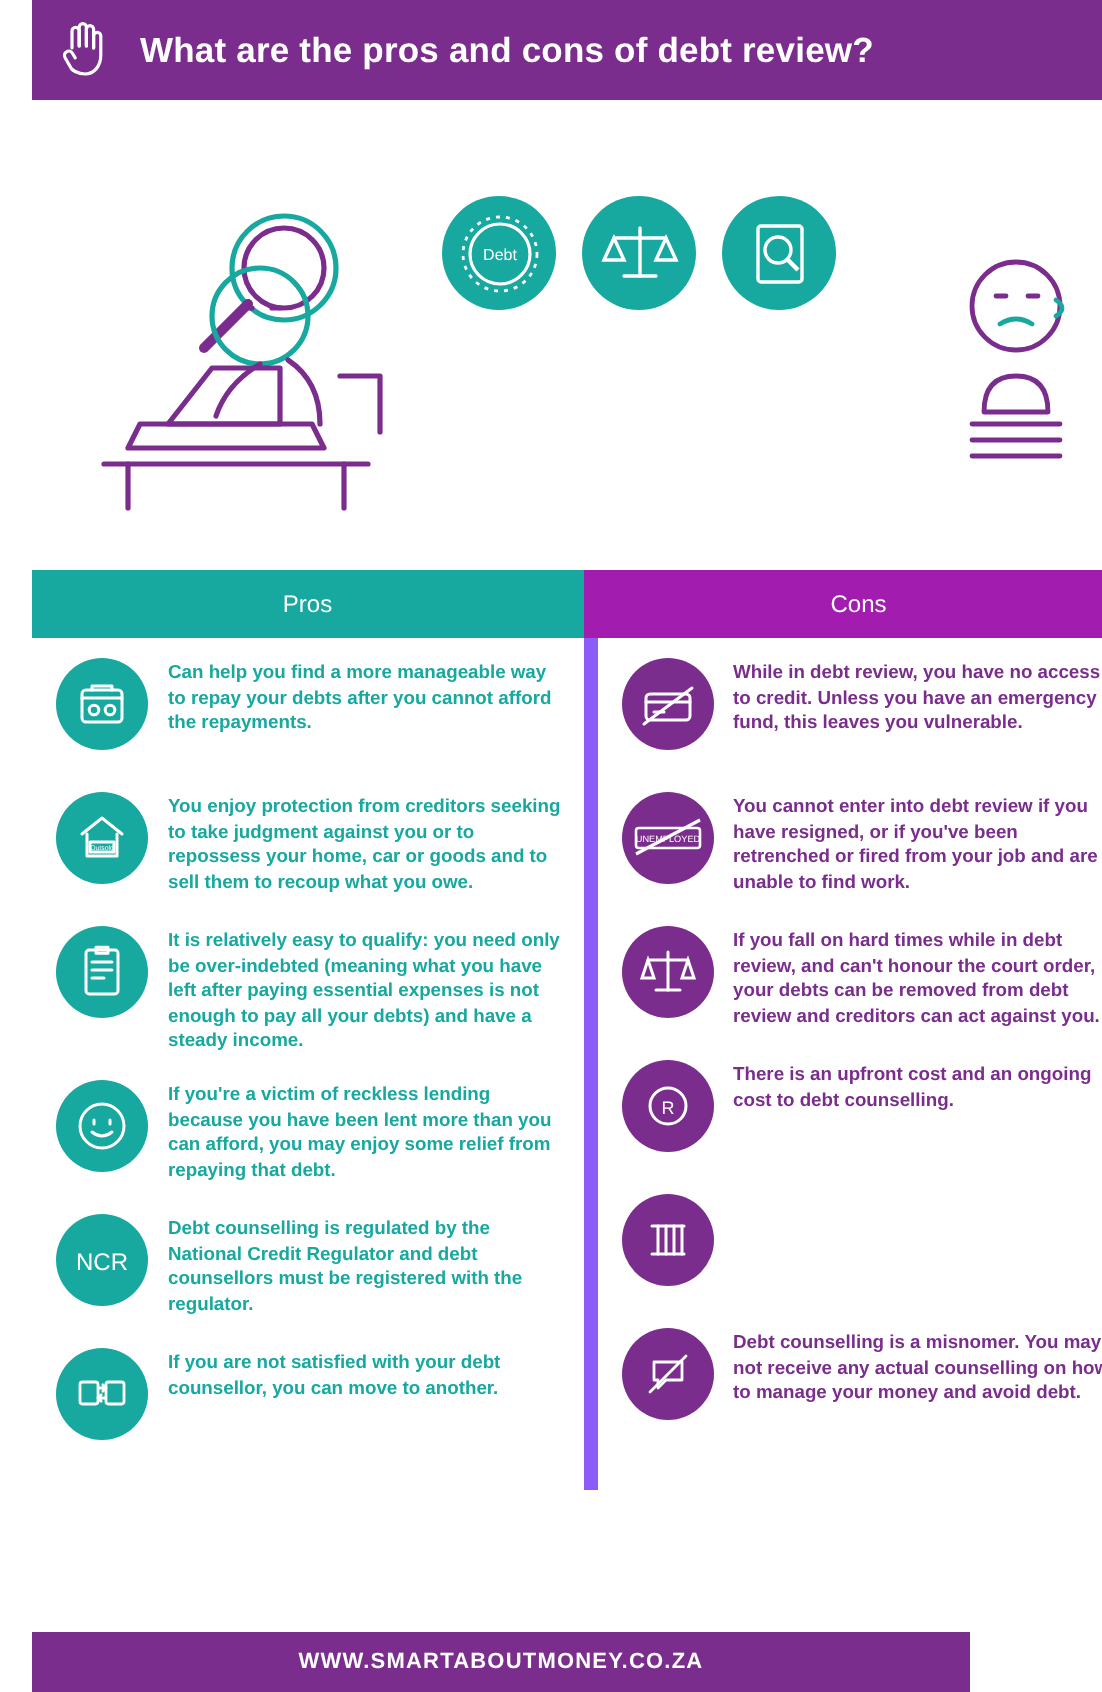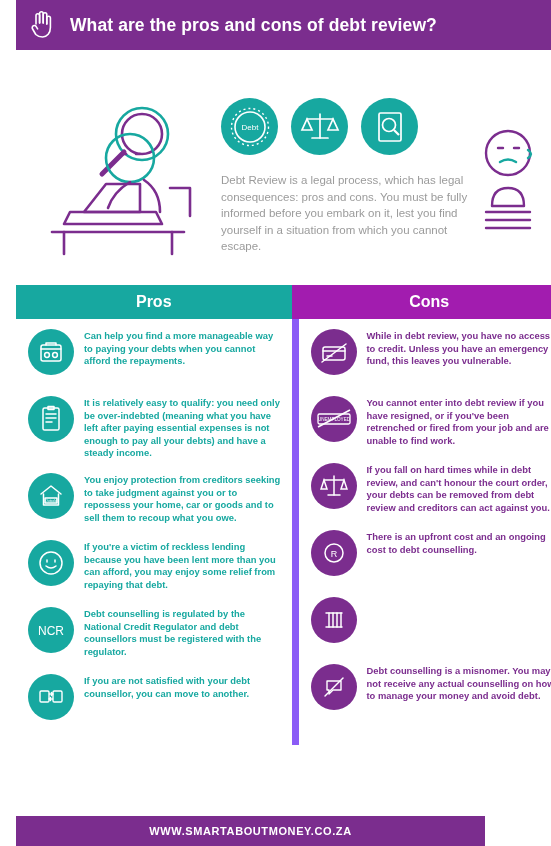--- a/index.html
+++ b/index.html
@@ -55,22 +55,22 @@
   }
   .desk-art { position:absolute; left:28px; top:42px; }
   .face-art { position:absolute; left:462px; top:78px; }
 
   
   .col-headers { display:flex; height:34px; }
   .col-head {
     flex:1 1 50%;
     display:flex; align-items:center; justify-content:center;
     color:#ffffff;
-    font-size:16px;
-    font-weight:bold;
+    font-size:12px;
+    font-weight:normal;
   }
   .col-head.pros { background:#17a8a0; }
   .col-head.cons { background:#a21caf; }
 
   
   .columns { display:flex; }
   .col { width:275.5px; box-sizing:border-box; padding:10px 8px 4px 8px; }
   .col.right { border-left:7px solid #8b5cf6; }
 
   .row {
@@ -188,21 +188,20 @@
         <svg width="44" height="44" viewBox="0 0 44 44">
           <g fill="none" stroke="#ffffff" stroke-width="1.7" stroke-linejoin="round">
             <rect x="11" y="8" width="22" height="28" rx="1.5"></rect>
             <circle cx="21" cy="20" r="6.5"></circle>
             <line x1="26" y1="25" x2="31" y2="30" stroke-width="2.2"></line>
           </g>
         </svg>
       </div>
     </div>
 
-    <div class="intro-text">Debt Review is a legal process, which has legal consequences: pros and cons. You must be fully informed before you embark on it, lest you find yourself in a situation from which you cannot escape.</div>
 
     <div class="face-art">
       <svg width="72" height="110" viewBox="0 0 72 110">
         <g fill="none" stroke="#7b2d8e" stroke-width="2.4" stroke-linecap="round" stroke-linejoin="round">
           <circle cx="30" cy="25" r="22"></circle>
           <line x1="20" y1="20" x2="25" y2="20"></line>
           <line x1="36" y1="20" x2="41" y2="20"></line>
           <path d="M22 34 q8 -5 16 0" stroke="#17a8a0"></path>
           <path d="M50 22 q6 4 0 8" stroke="#17a8a0"></path>
         </g>
@@ -230,48 +229,48 @@
           <svg width="28" height="28" viewBox="0 0 28 28">
               <g fill="none" stroke="#fff" stroke-width="1.5" stroke-linejoin="round" stroke-linecap="round">
                 <rect x="4" y="7" width="20" height="16" rx="2"></rect>
                 <path d="M4 11h20"></path>
                 <circle cx="10" cy="17" r="2.4"></circle>
                 <circle cx="18" cy="17" r="2.4"></circle>
                 <path d="M9 7V5h10v2"></path>
               </g>
             </svg>
         </span>
-        <span class="txt">Can help you find a more manageable way to paying your debts when you cannot afford the repayments.</span>
-      </div>
-
-      <div class="row">
-        <span class="icon-wrap">
-          <svg width="28" height="28" viewBox="0 0 28 28">
-              <g fill="none" stroke="#fff" stroke-width="1.5" stroke-linejoin="round" stroke-linecap="round">
-                <rect x="6" y="3" width="16" height="22" rx="1.6"></rect>
-                <path d="M9 9h10M9 13h10M9 17h6"></path>
-                <path d="M11 1.6h6v3h-6z"></path>
-              </g>
-            </svg>
-        </span>
-        <span class="txt">It is relatively easy to qualify: you need only be over-indebted (meaning what you have left after paying essential expenses is not enough to pay all your debts) and have a steady income.</span>
+        <span class="txt">Can help you find a more manageable way to repay your debts after you cannot afford the repayments.</span>
       </div>
 
       <div class="row">
         <span class="icon-wrap">
           <svg width="28" height="28" viewBox="0 0 28 28">
               <g fill="none" stroke="#fff" stroke-width="1.5" stroke-linejoin="round" stroke-linecap="round">
                 <path d="M4 12 L14 4 L24 12"></path>
                 <path d="M6.5 12v11h15V12"></path>
                 <rect x="8" y="16" width="12" height="5"></rect>
                 <text x="14" y="20" text-anchor="middle" fill="#fff" stroke="none" font-size="3.4" font-family="Liberation Sans, sans-serif">Outsold</text>
               </g>
             </svg>
         </span>
         <span class="txt">You enjoy protection from creditors seeking to take judgment against you or to repossess your home, car or goods and to sell them to recoup what you owe.</span>
+      </div>
+
+      <div class="row">
+        <span class="icon-wrap">
+          <svg width="28" height="28" viewBox="0 0 28 28">
+              <g fill="none" stroke="#fff" stroke-width="1.5" stroke-linejoin="round" stroke-linecap="round">
+                <rect x="6" y="3" width="16" height="22" rx="1.6"></rect>
+                <path d="M9 9h10M9 13h10M9 17h6"></path>
+                <path d="M11 1.6h6v3h-6z"></path>
+              </g>
+            </svg>
+        </span>
+        <span class="txt">It is relatively easy to qualify: you need only be over-indebted (meaning what you have left after paying essential expenses is not enough to pay all your debts) and have a steady income.</span>
       </div>
 
       <div class="row">
         <span class="icon-wrap">
           <svg width="28" height="28" viewBox="0 0 28 28">
               <g fill="none" stroke="#fff" stroke-width="1.5" stroke-linecap="round">
                 <circle cx="14" cy="14" r="11"></circle>
                 <line x1="10" y1="11" x2="10" y2="13"></line>
                 <line x1="18" y1="11" x2="18" y2="13"></line>
                 <path d="M9 17 q5 4 10 0"></path>

